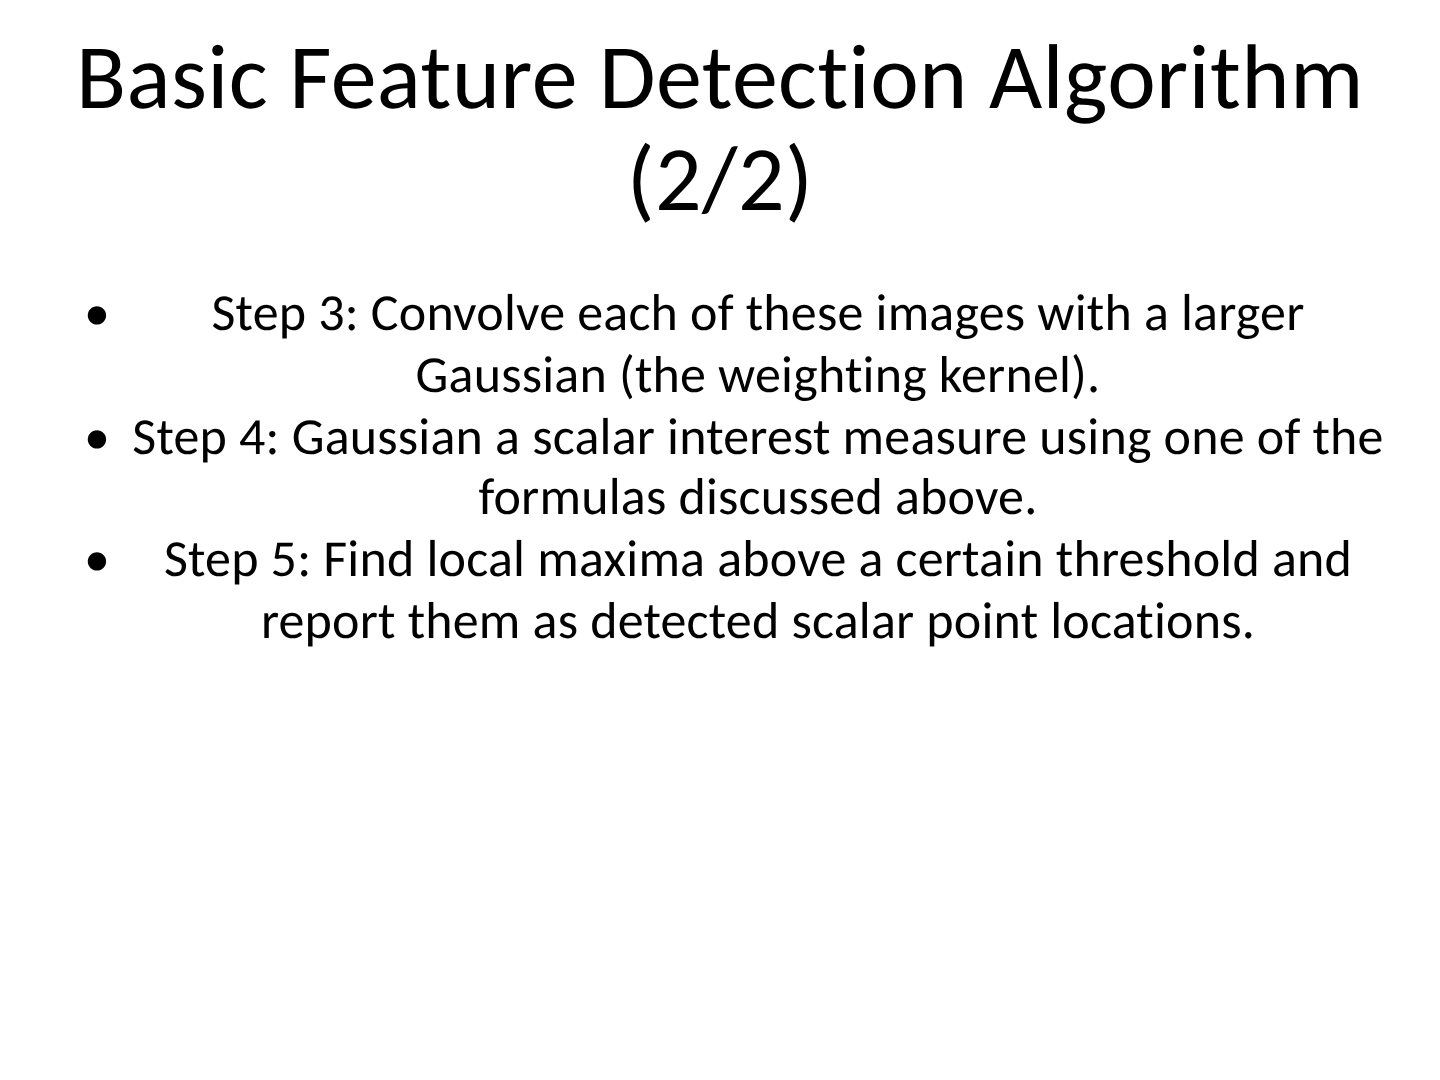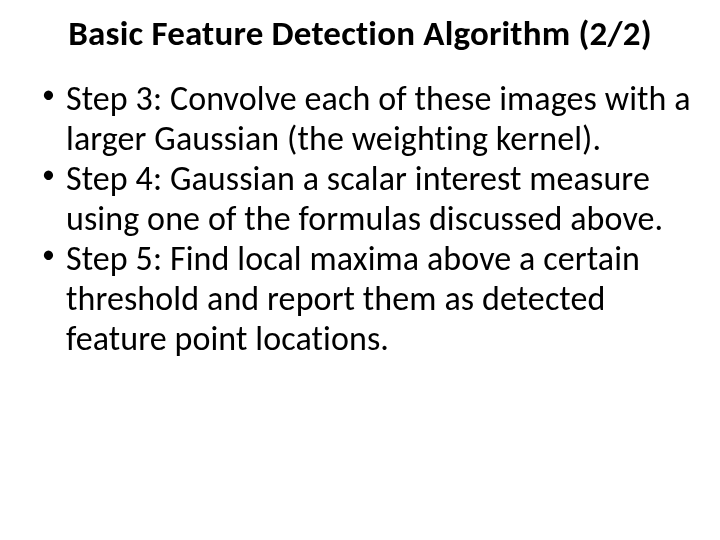--- a/index.html
+++ b/index.html
@@ -4,50 +4,51 @@
   <style>
     * { box-sizing: border-box; margin: 0; padding: 0; }
     html, body { width: 720px; height: 540px; }
     body {
       font-family: Calibri, "Segoe UI", Arial, sans-serif;
       color: #000;
       background: #fff;
       padding: 10px 28px 0 28px;
     }
     .title {
-      font-size: 35px;
-      font-weight: 700;
+      font-size: 46px;
+      font-weight: 400;
       text-align: center;
       line-height: 1.1;
       margin: 4px 0 26px 0;
       letter-spacing: 0.2px;
     }
     ul.body {
       list-style: none;
       padding-left: 14px;
     }
     ul.body > li {
       position: relative;
-      font-size: 34px;
+      font-size: 26px;
       line-height: 1.18;
       padding-left: 24px;
       margin: 0;
       letter-spacing: 0.1px;
+      text-align: center;
     }
     ul.body > li::before {
       content: "•";
       position: absolute;
       left: 0;
       top: 0;
       font-size: 26px;
       line-height: 1.18;
     }
   </style>
 </head>
 <body>
 
 <h1 class="title">Basic Feature Detection Algorithm (2/2)</h1>
 
 <ul class="body">
   <li>Step 3: Convolve each of these images with a larger Gaussian (the weighting kernel).</li>
   <li>Step 4: Gaussian a scalar interest measure using one of the formulas discussed above.</li>
-  <li>Step 5: Find local maxima above a certain threshold and report them as detected feature point locations.</li>
+  <li>Step 5: Find local maxima above a certain threshold and report them as detected scalar point locations.</li>
 </ul>
 
 </body></html>

